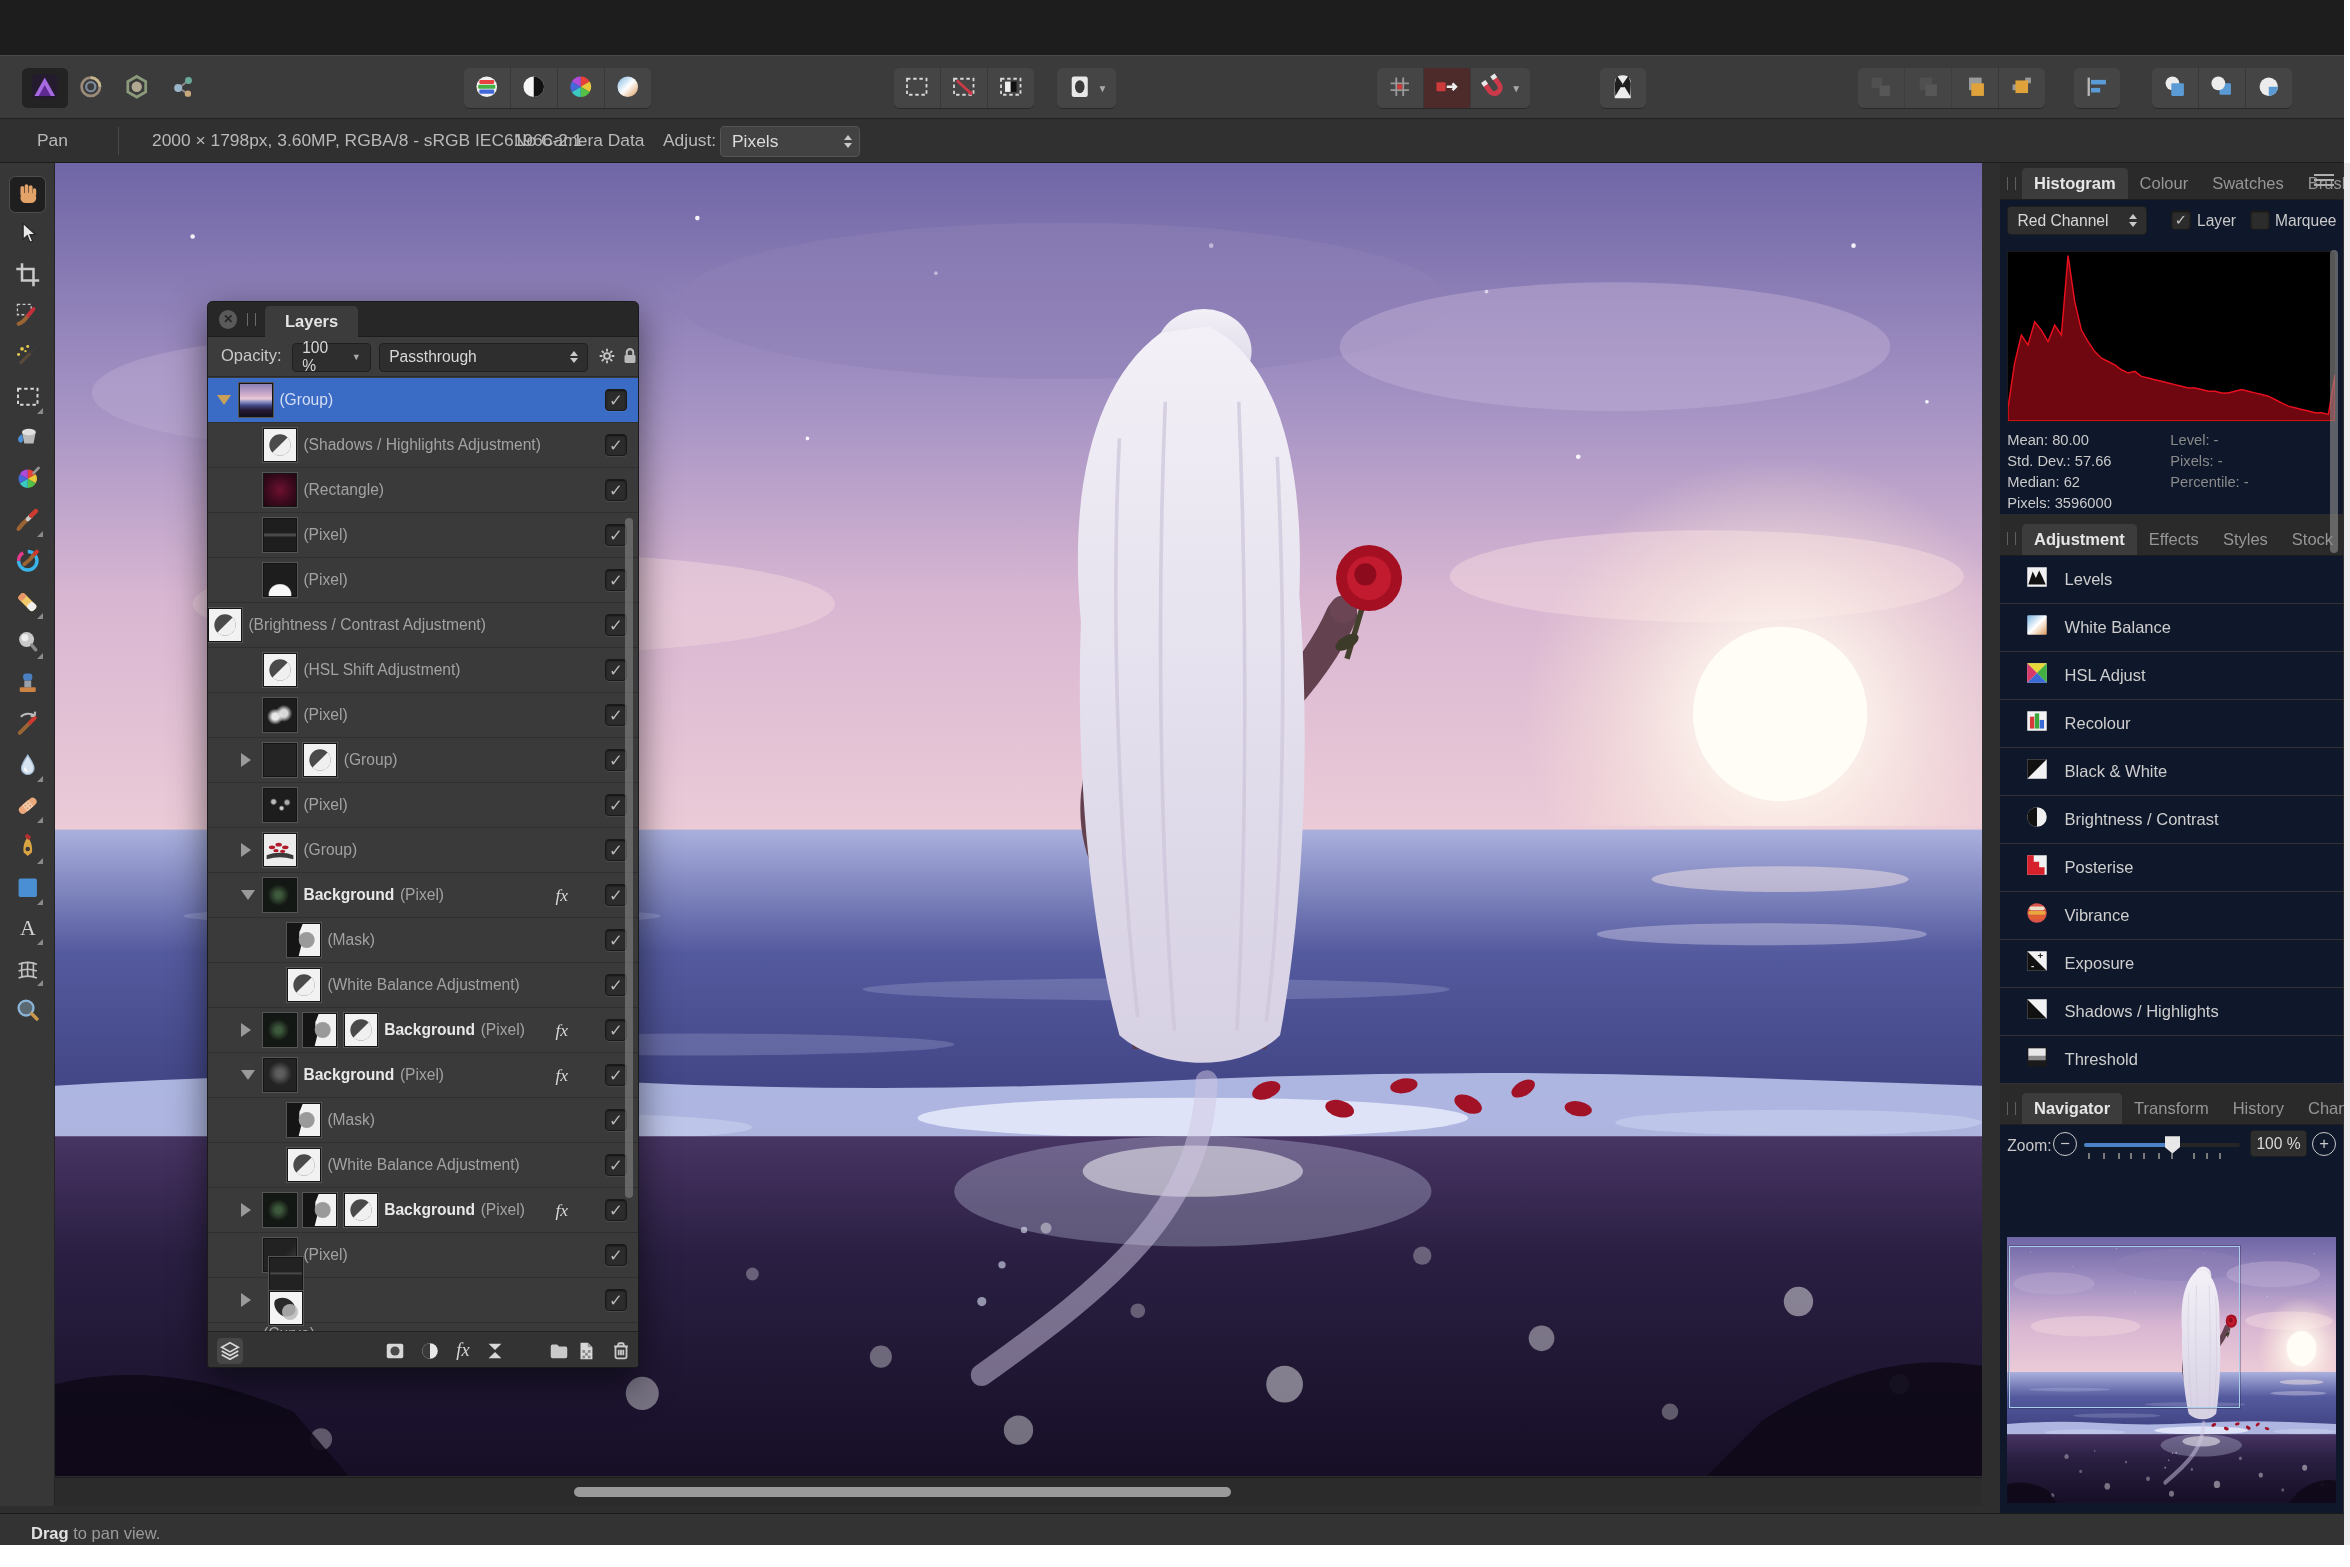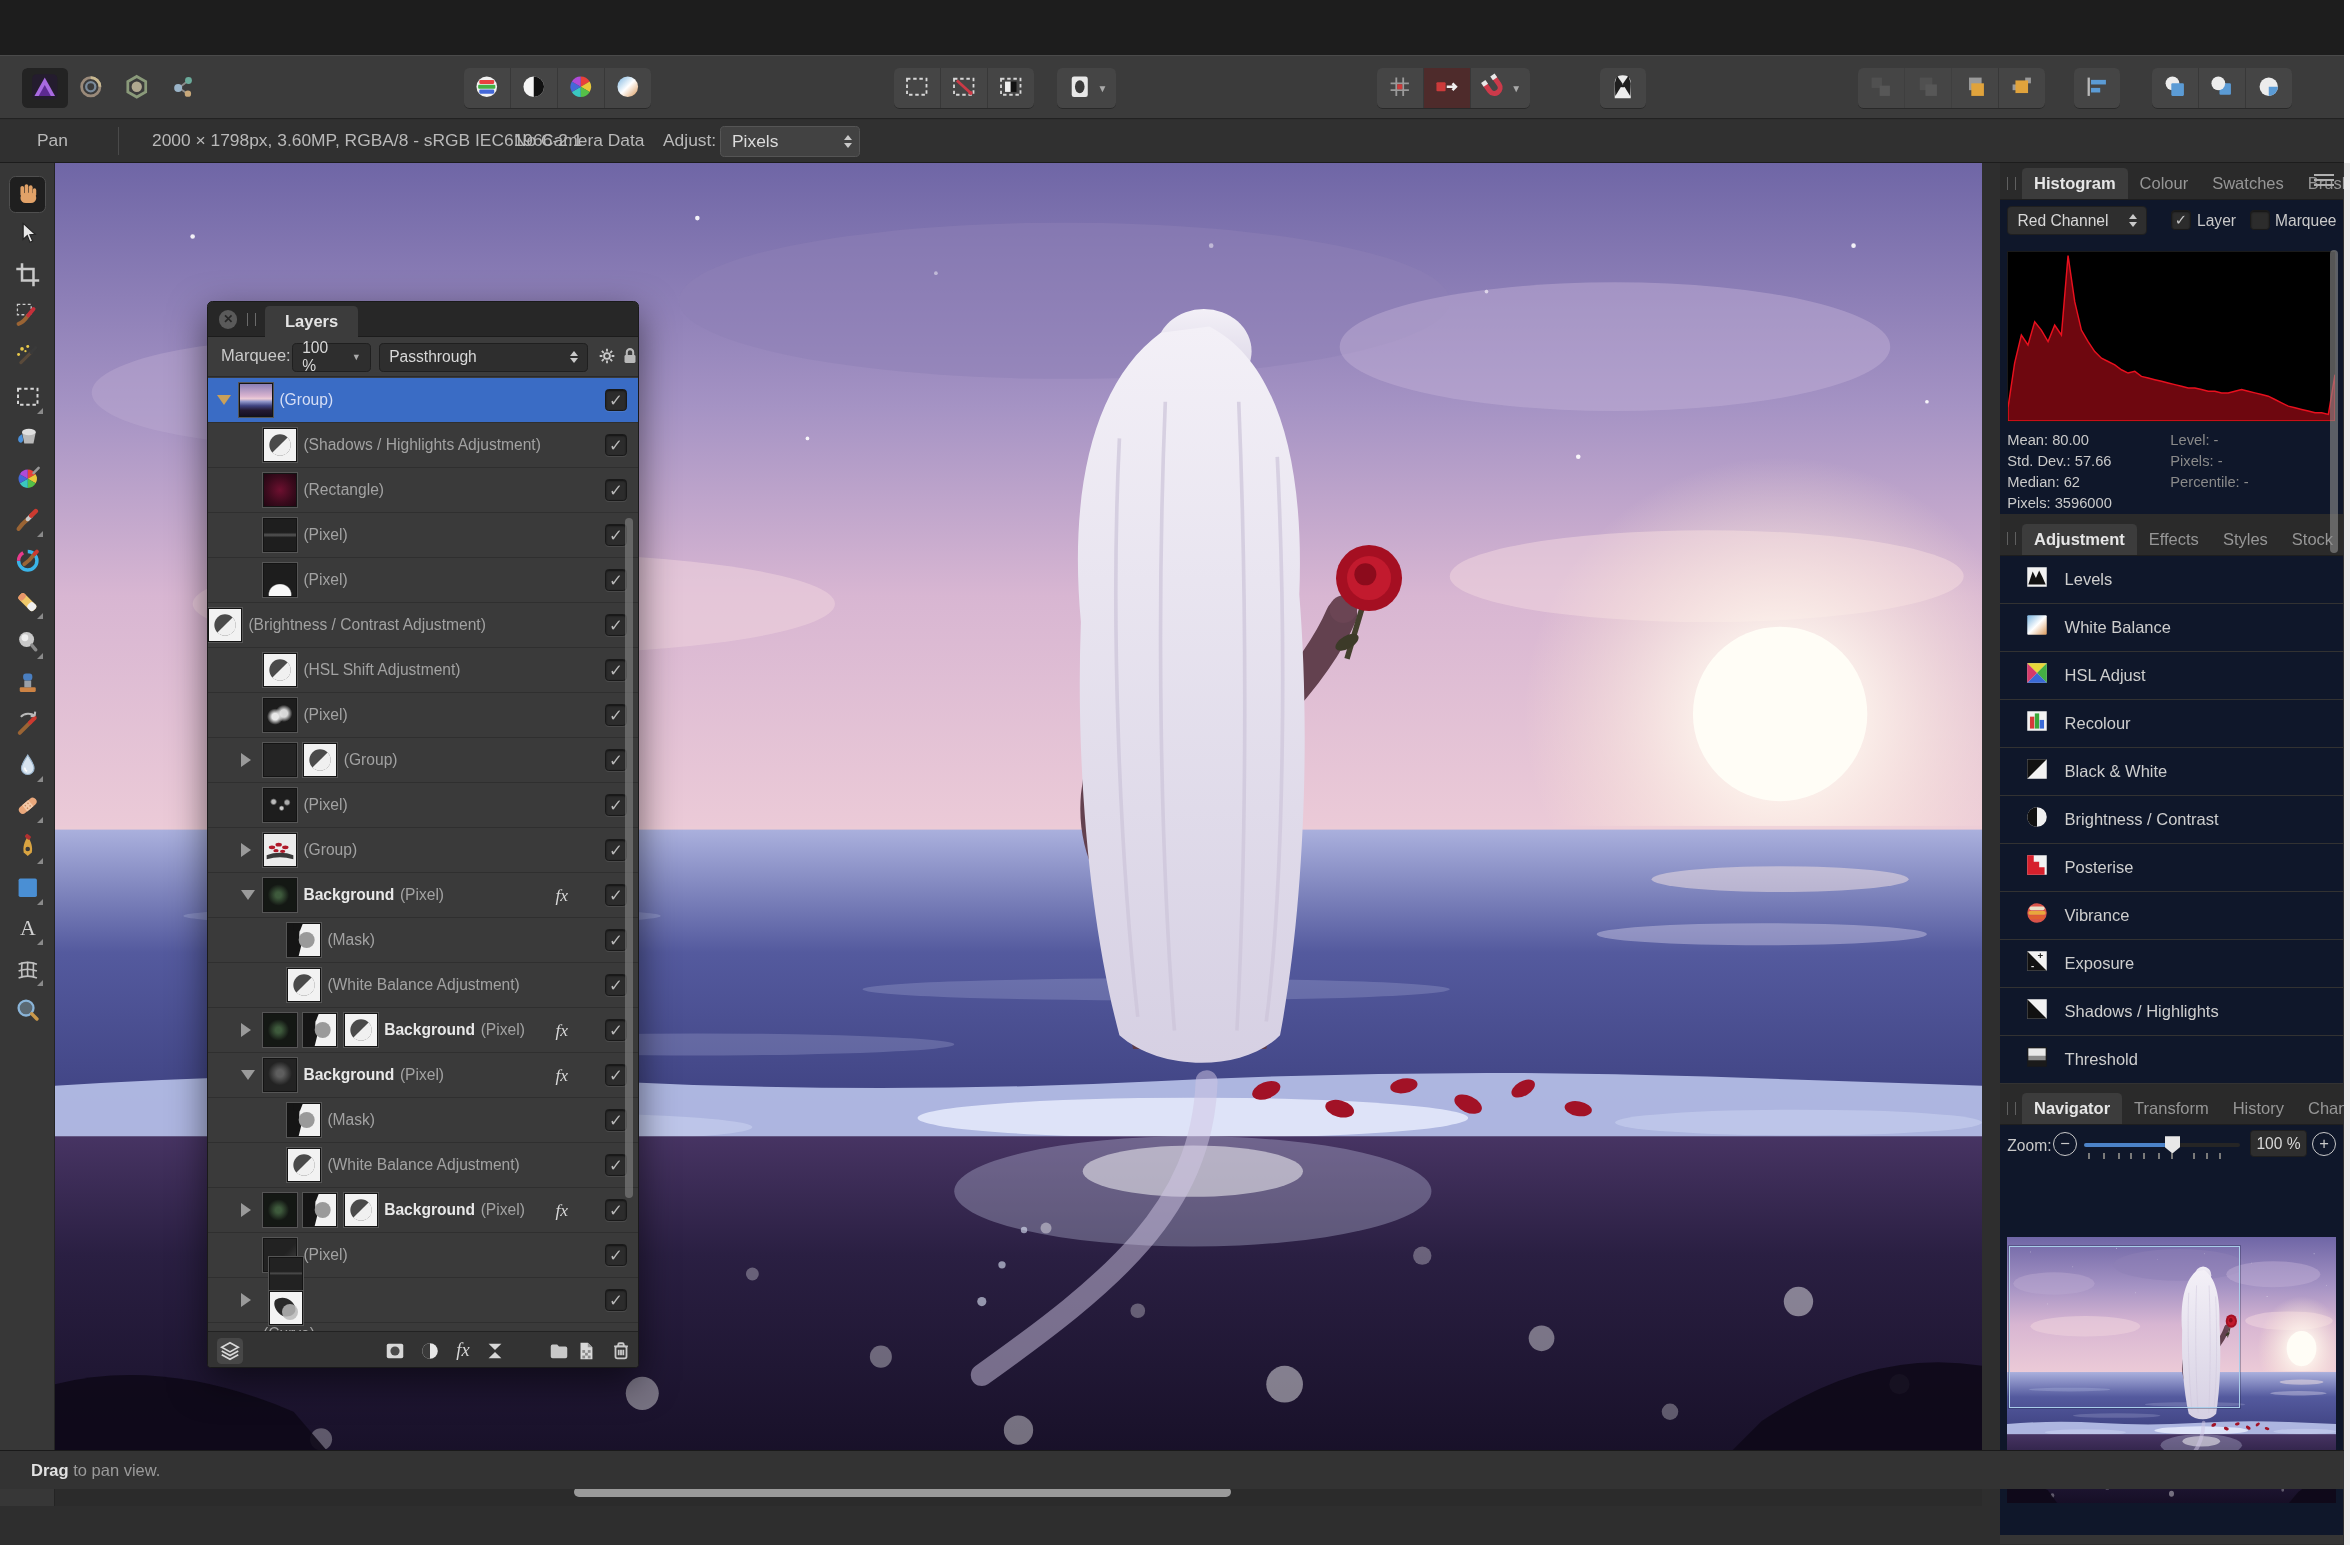--- a/index.html
+++ b/index.html
@@ -38,21 +38,21 @@
   .tool.selected { background:#1f1f1f; border:0.9px solid #4f4f4f; }
   .tool .corner { position:absolute; right:2.8px; bottom:2.8px; width:0; height:0; border-left:6.4px solid transparent; border-bottom:6.4px solid #8a8a8a; }
 
   
   #canvas { left:55px; top:163px; width:1927px; height:1313px; background:#222; overflow:hidden; }
   #canvas svg.scene-fill { position:absolute; left:0; top:0; width:100%; height:100%; }
   #scrollstrip { left:55px; top:1477px; width:1927px; height:29px; background:#2b2b2b; border-top:0.9px solid #1e1e1e; }
   #hscroll { position:absolute; left:519px; top:9.2px; width:657px; height:10px; background:#9a9a9a; border-radius:5.5px; }
 
   
-  #statusbar { left:0; top:1450px; width:100%; height:39px; background:#333; border-top:0.9px solid #1a1a1a; font-size:16.5px; color:#9a9a9a; line-height:39px; padding-left:31px; }
+  #statusbar { left:0; top:1513px; width:100%; height:39px; background:#333; border-top:0.9px solid #1a1a1a; font-size:16.5px; color:#9a9a9a; line-height:39px; padding-left:31px; }
   #statusbar b { color:#e2e2e2; font-weight:bold; }
 
   
   #layersPanel { left:207px; top:301px; width:432px; height:1067px; background:#3a3a3a; border:0.9px solid #1a1a1a; border-radius:5.5px 5.5px 3.7px 3.7px; box-shadow:0 13px 37px rgba(0,0,0,.55); overflow:hidden; }
   #lpHeader { position:relative; height:35px; background:#272727; border-bottom:0.9px solid #1c1c1c; }
   .close-dot { position:absolute; left:11px; top:8.3px; width:18.4px; height:18.4px; border-radius:50%; background:#5a5a5a; color:#262626; font-size:12px; text-align:center; line-height:18.4px; font-weight:bold; }
   .drag-grip { position:absolute; left:39px; top:11px; width:9.2px; height:13px; border-left:1.8px solid #6a6a6a; border-right:1.8px solid #6a6a6a; }
   #lpTab { position:absolute; left:57px; top:3.7px; height:31px; padding:0 20px; background:#3c3c3c; border-radius:4.6px 4.6px 0 0; color:#e4e4e4; font-size:16.5px; font-weight:bold; line-height:31px; }
   #lpOpacityRow { position:relative; height:40px; background:#3c3c3c; border-bottom:0.9px solid #2a2a2a; color:#c9c9c9; font-size:16.5px; }
   .mini-box { position:absolute; display:flex; align-items:center; background:#2e2e2e; border:0.9px solid #1f1f1f; border-radius:4.6px; height:29px; color:#d8d8d8; font-size:15.6px; padding:0 9.2px; }
@@ -649,21 +649,21 @@
       <div id="hscroll"></div>
     </div>
 
     <div id="layersPanel" class="abs">
       <div id="lpHeader">
         <div class="close-dot">✕</div>
         <div class="drag-grip"></div>
         <div id="lpTab">Layers</div>
       </div>
       <div id="lpOpacityRow">
-        <span class="abs" style="left:13px; top:9.2px">Marquee:</span>
+        <span class="abs" style="left:13px; top:9.2px">Opacity:</span>
         <div class="mini-box" style="left:84px; top:5.5px; width:79px">
           <span>100 %</span>
           <span style="margin-left:9.2px; font-size:9.2px; color:#aaa">▼</span>
         </div>
         <div class="mini-box" style="left:171px; top:5.5px; width:209px; justify-content:space-between">
           <span>Passthrough</span>
           <span class="stepper">
               <i class="up"></i>
               <i class="dn"></i>
             </span>

